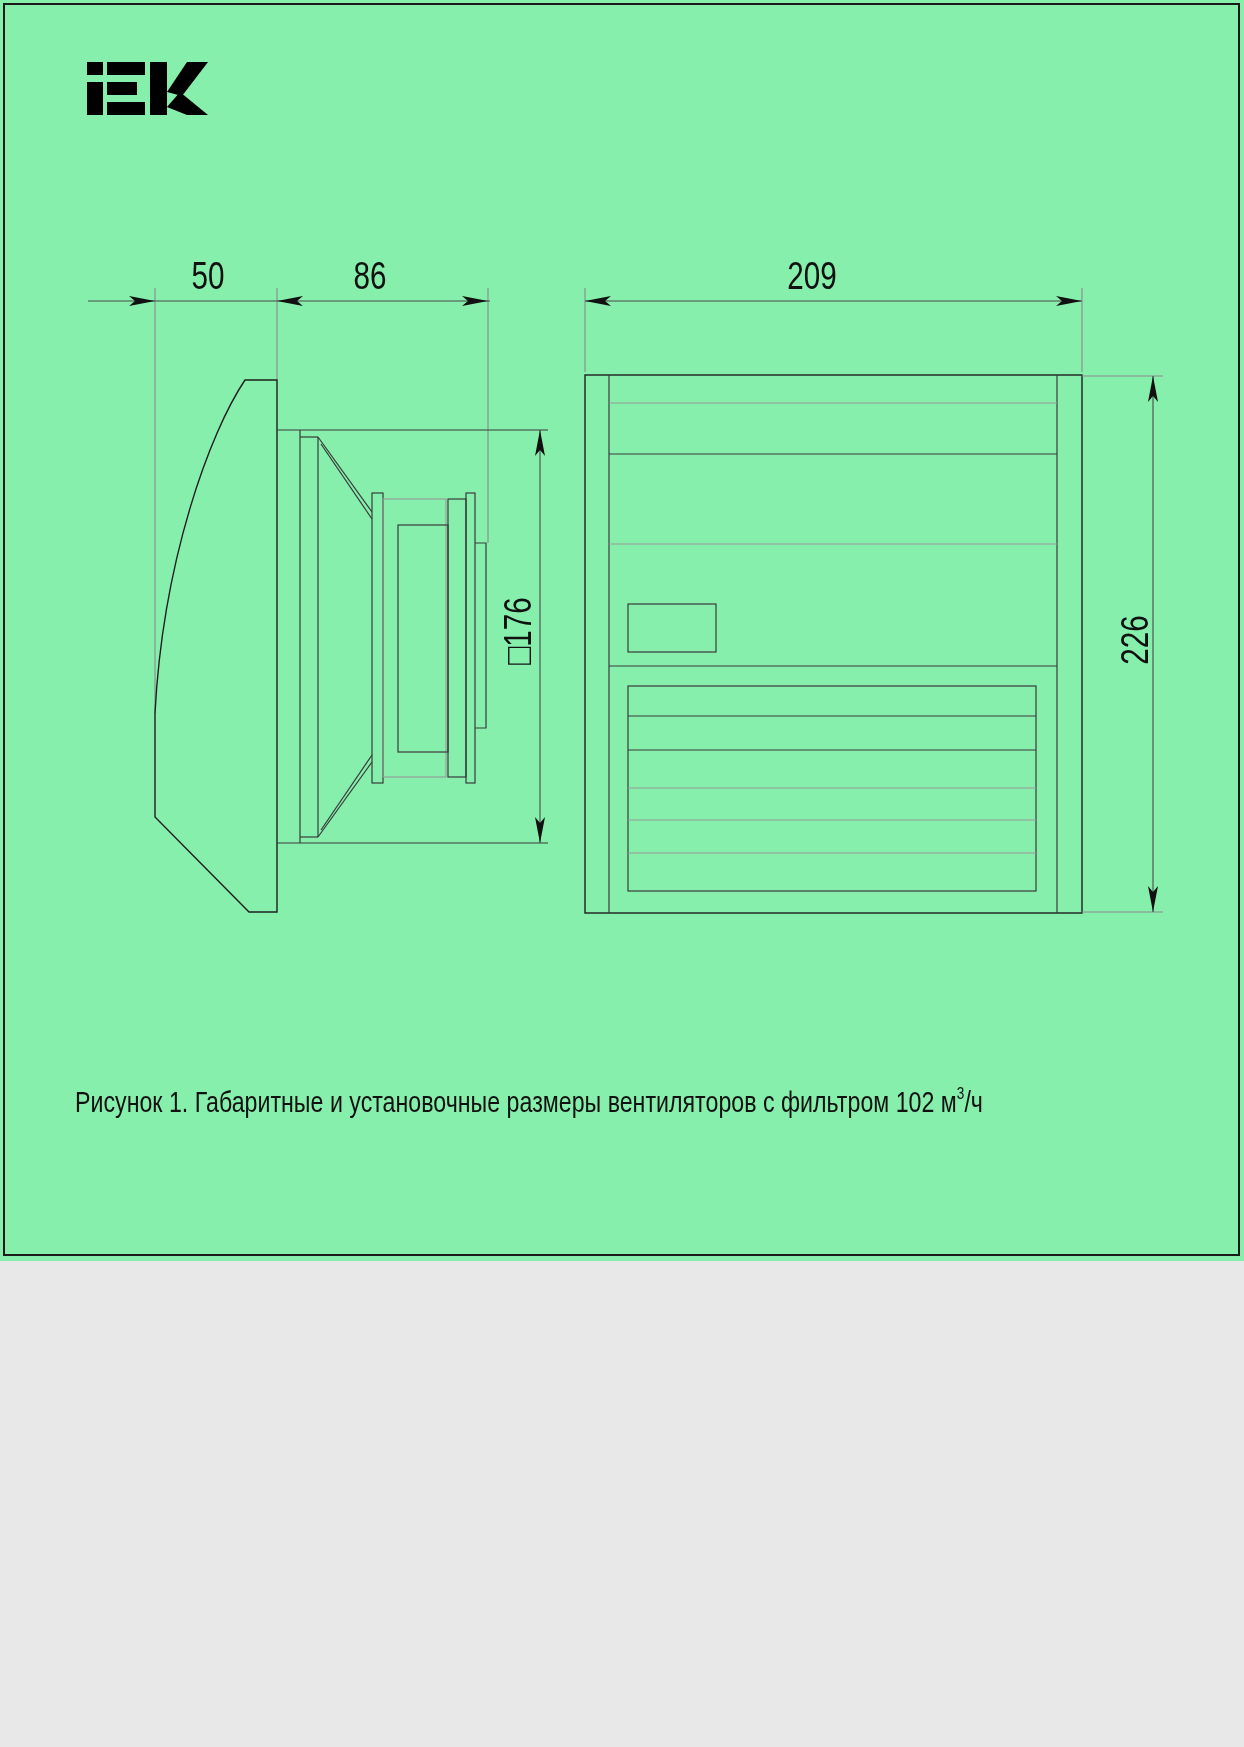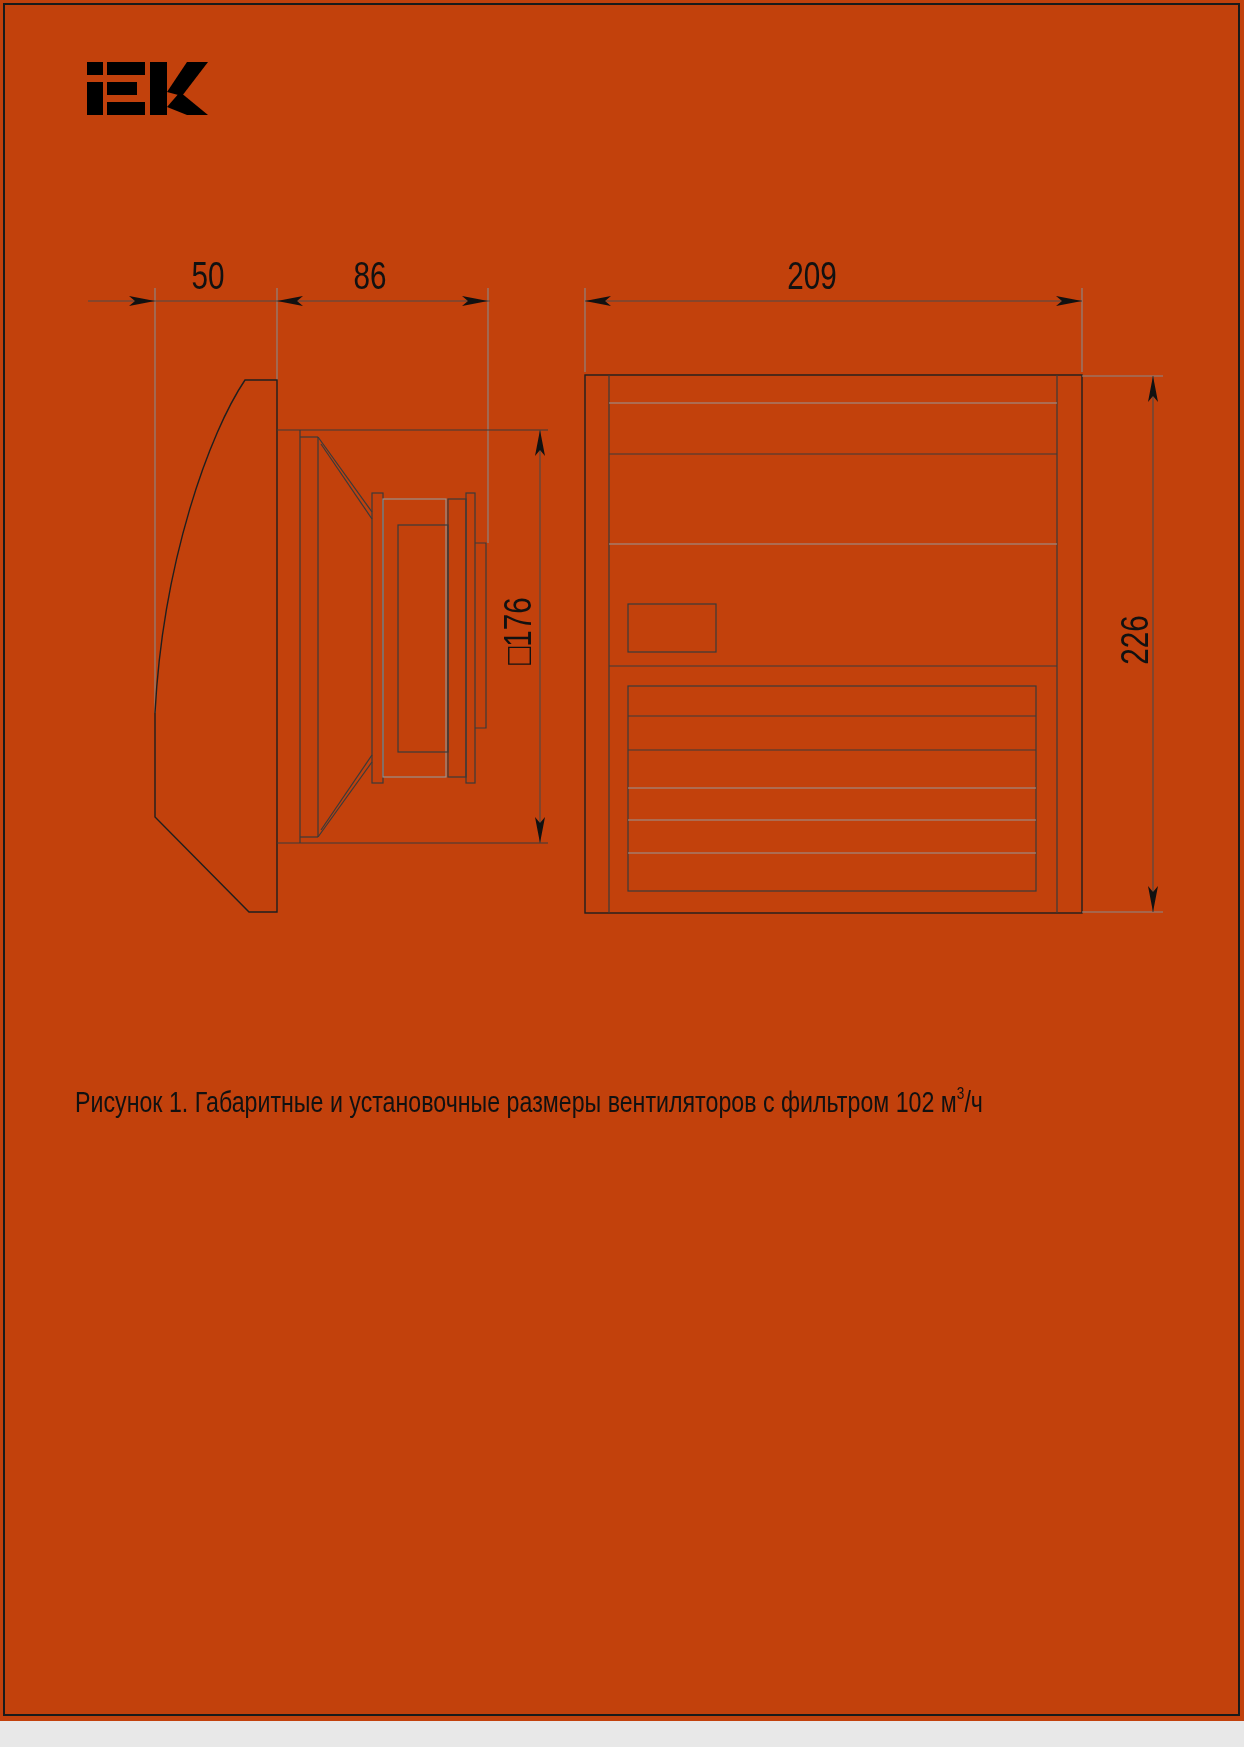--- a/index.html
+++ b/index.html
@@ -1,19 +1,19 @@
 <!DOCTYPE html>
 <html><head>
 <meta charset="utf-8">
 <style>
   html,body{margin:0;padding:0;background:#e8e8e8;}
   .page{
     position:relative;
-    width:1244px;height:1721px;
-    background:#c2410c;
+    width:1244px;height:1261px;
+    background:#86efac;
     font-family:"Liberation Sans", sans-serif;
     overflow:hidden;
   }
   .page-border{
     position:absolute;
     left:3px;top:3px;right:4px;bottom:5px;
     border:2px solid #1a1a1a;
     pointer-events:none;
   }
   .logo{position:absolute;left:85px;top:59px;}

